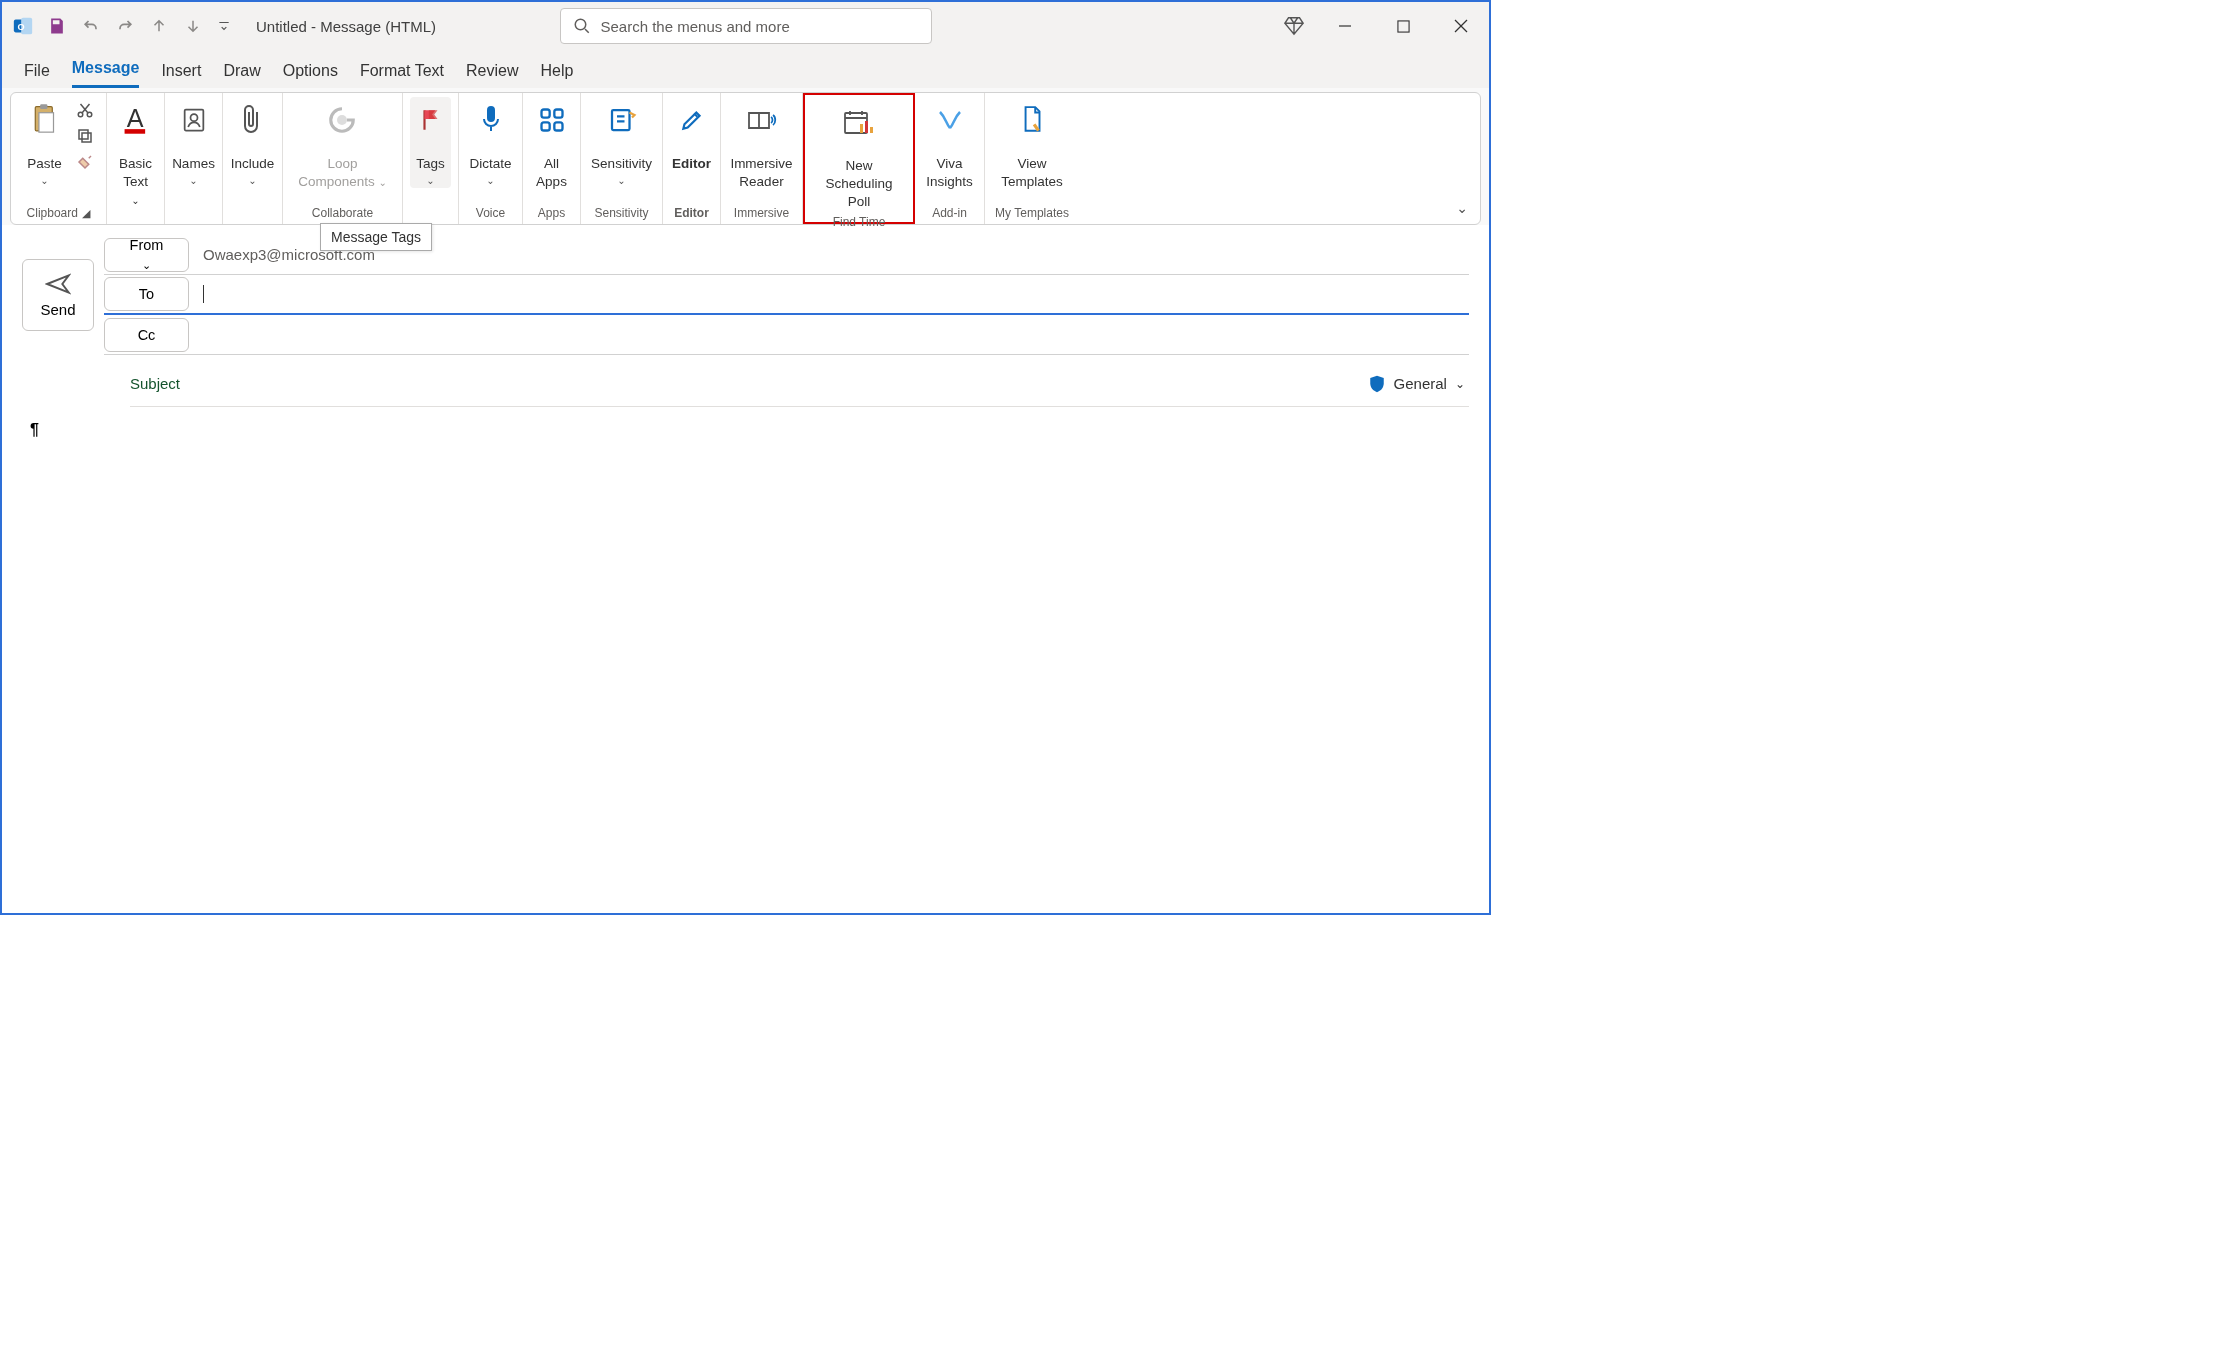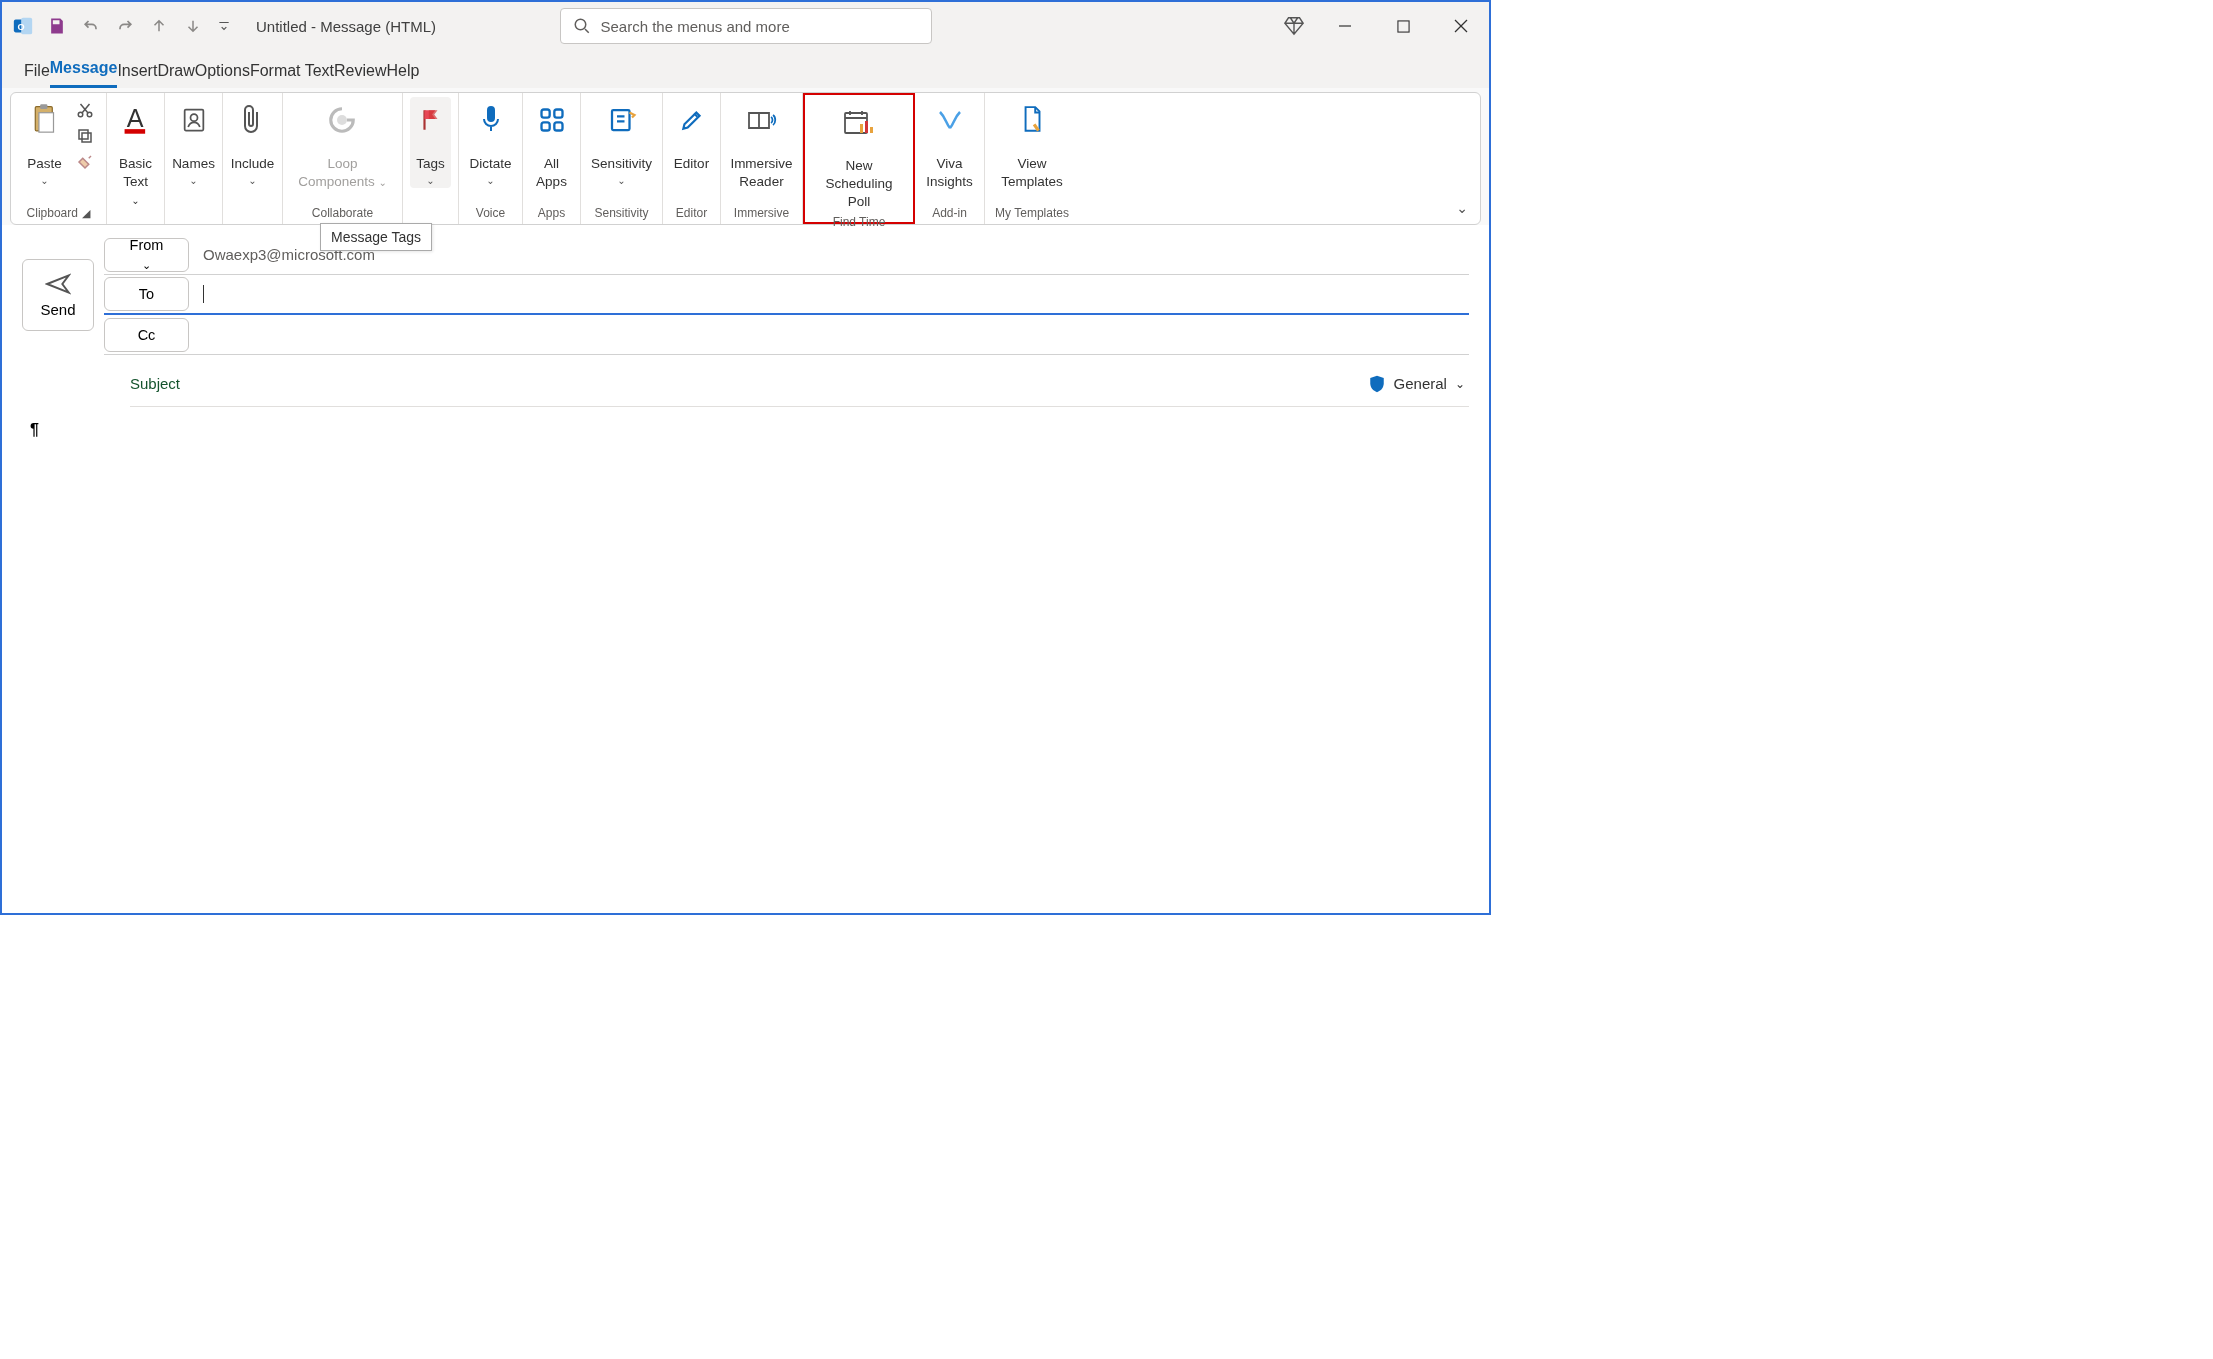--- a/index.html
+++ b/index.html
@@ -5,21 +5,21 @@
   * { box-sizing: border-box; font-family: "Segoe UI", sans-serif; }
   body { margin: 0; background: #fff; border: 2px solid #2e6fd7; width: 1491px; height: 915px; position: relative; overflow: hidden; }
   .titlebar { height: 48px; background: #f3f2f1; display: flex; align-items: center; padding: 0 8px; position: relative; }
   .tb-left { display: flex; align-items: center; gap: 8px; }
   .tb-ico { width: 26px; height: 26px; display: flex; align-items: center; justify-content: center; }
   .tb-title { margin-left: 14px; font-size: 15px; color: #404040; }
   .searchbox { position: absolute; left: 50%; transform: translateX(-50%); top: 6px; width: 372px; height: 36px; background: #fff; border: 1px solid #c8c6c4; border-radius: 4px; display: flex; align-items: center; padding: 0 12px; color: #605e5c; }
   .searchbox svg { margin-right: 10px; }
   .tb-right { position: absolute; right: 8px; display: flex; gap: 18px; align-items: center; }
   .win-btn { width: 40px; height: 40px; display: flex; align-items: center; justify-content: center; color: #333; }
-  .tabs { height: 38px; background: #f3f2f1; display: flex; align-items: flex-end; padding: 0 22px; }
+  .tabs { height: 38px; background: #f3f2f1; display: flex; align-items: flex-end; gap: 22px; padding: 0 22px; }
   .tab { font-size: 16px; color: #333; padding-bottom: 8px; cursor: pointer; }
   .tab.active { color: #0f6cbd; border-bottom: 3px solid #0f6cbd; font-weight: 600; }
   .ribbon-wrap { background: #f9f9f9; padding: 4px 8px 0 8px; }
   .ribbon { background: #fff; border: 1px solid #d1d1d1; border-radius: 6px; display: flex; height: 133px; position: relative; }
   .rgroup { border-right: 1px solid #e1dfdd; padding: 4px 6px 2px 6px; display: flex; flex-direction: column; }
   .rgroup.no-border { border-right: none; }
   .rgroup-body { flex: 1; display: flex; align-items: flex-start; justify-content: center; gap: 2px; }
   .rgroup-label { font-size: 12px; color: #605e5c; text-align: center; padding: 2px 0; display: flex; align-items: center; justify-content: center; gap: 4px; }
   .rbtn { display: flex; flex-direction: column; align-items: center; justify-content: flex-start; padding: 4px 6px 2px 6px; cursor: pointer; text-align: center; }
   .rbtn-ico { height: 38px; display: flex; align-items: center; justify-content: center; }
@@ -302,21 +302,21 @@
                 <path d="M8 9h6M8 13h6"></path>
               </svg>
         </div>
         <div class="rbtn-label"><span>Sensitivity</span></div>
         <div class="rbtn-arr">⌄</div>
       </div>
     </div>
     <div class="rgroup-label">Sensitivity</div>
   </div>
 
-  <div class="rgroup" style="width:58px;">
+  <div class="rgroup" style="width:58px;font-weight:bold;">
     <div class="rgroup-body">
       <div class="rbtn">
         <div class="rbtn-ico">
           <svg width="26" height="30" viewBox="0 0 24 24" fill="none" stroke="#0f6cbd" stroke-width="2">
                 <path d="M4 20l4-1 11-11-3-3L5 16z"></path>
                 <path d="M14 6l3 3"></path>
               </svg>
         </div>
         <div class="rbtn-label"><span>Editor</span></div>
       </div>

